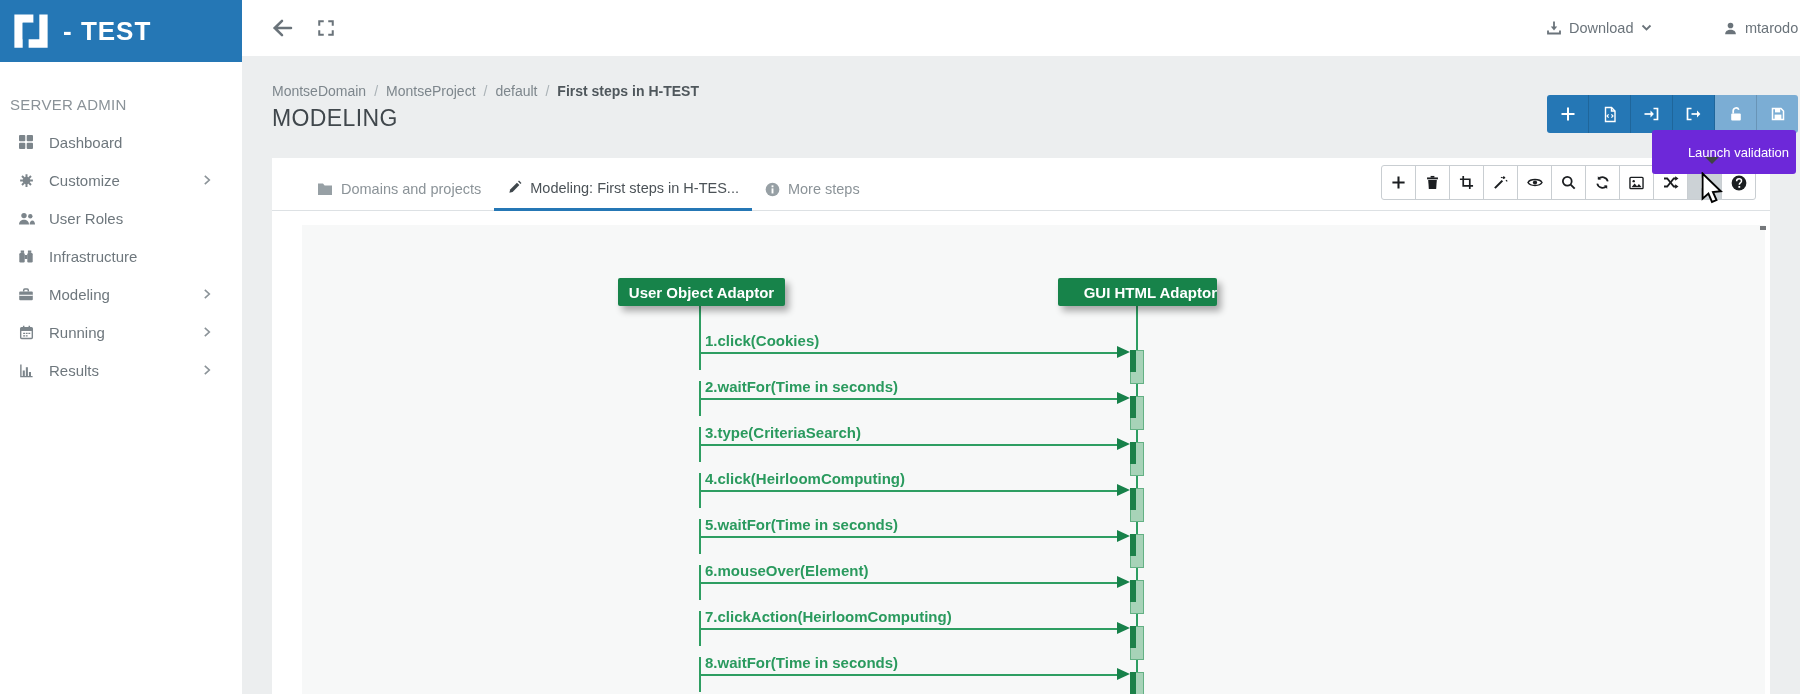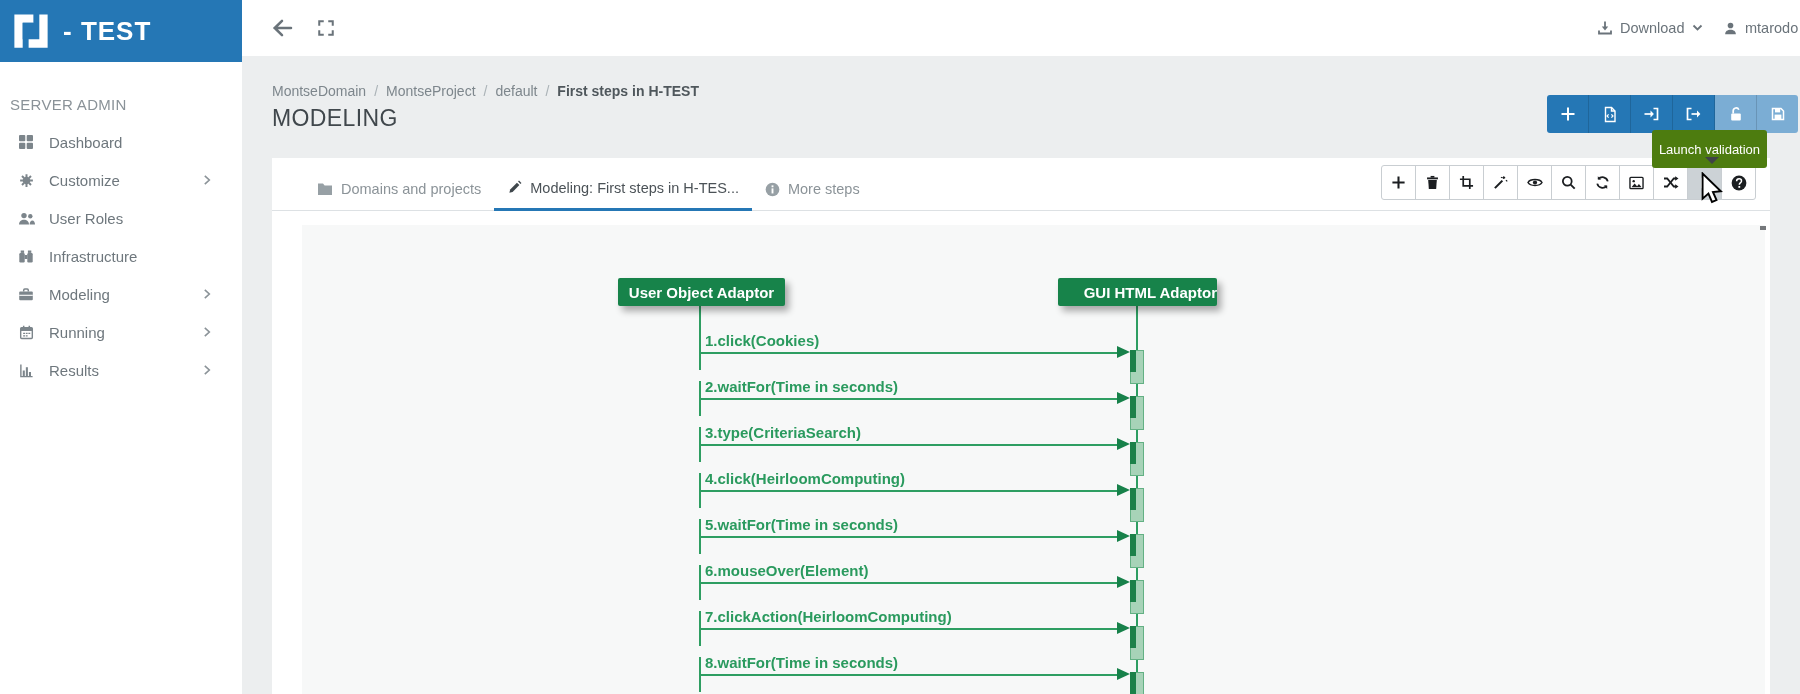--- a/index.html
+++ b/index.html
@@ -31,21 +31,21 @@
   .page-title{left:272px;top:105px;font-size:23px;font-weight:500;color:#40474c;letter-spacing:.4px;}
 
   
   .bb-row{left:1547px;top:95px;display:flex;}
   .bb{width:41px;height:38px;background:#2577b5;display:flex;align-items:center;justify-content:center;color:#fff;border-right:1px solid rgba(0,0,0,.14);cursor:pointer;}
   .bb:last-child{border-right:none;border-radius:0 3px 3px 0;}
   .bb:first-child{border-radius:3px 0 0 3px;}
   .bb.disabled{background:#7badd4;cursor:default;}
 
   
-  .tooltip{left:1652px;top:130px;width:115px;height:38px;background:#4d7c0f;color:#fff;font-size:13px;display:flex;align-items:center;justify-content:center;border-radius:3px;z-index:40;}
+  .tooltip{left:1652px;top:130px;width:115px;height:44px;background:#6d28d9;color:#fff;font-size:13px;display:flex;align-items:center;justify-content:center;border-radius:3px;z-index:40;padding-left:29px;}
   .tooltip-caret{left:1705px;top:157px;width:0;height:0;border-left:7px solid transparent;border-right:7px solid transparent;border-top:7px solid #3f4345;z-index:40;}
 
   
   .card{left:272px;top:158px;width:1498px;height:536px;background:#ffffff;}
   .tabline{left:272px;top:210px;width:1498px;height:1px;background:#dde1e4;}
   .tabs{left:304px;top:167px;height:44px;display:flex;align-items:stretch;}
   .tab{display:flex;align-items:center;gap:8px;padding:0 13px;font-size:14.5px;color:#8b9398;cursor:pointer;box-sizing:border-box;}
   .tab .tic{color:#97a0a5;}
   .tab.active{color:#4b5257;border-bottom:3px solid #2577b5;}
   .tab.active .tic{color:#3f474c;}
@@ -84,21 +84,21 @@
       <svg width="24" height="24" viewBox="0 0 16 16">
           <path d="M14 8H3 M8 3.2 3.2 8 8 12.8" fill="none" stroke="currentColor" stroke-width="1.7" stroke-linecap="round" stroke-linejoin="round"></path>
         </svg>
     </div>
     <div class="abs hicon" style="left:72px;top:16px;width:24px;height:24px;">
       <svg width="18" height="18" viewBox="0 0 16 16">
           <path d="M2 6V2h4 M10 2h4v4 M14 10v4h-4 M6 14H2v-4" fill="none" stroke="currentColor" stroke-width="1.8"></path>
         </svg>
     </div>
 
-    <div class="abs hgroup" style="left:1355px;top:0;">
+    <div class="abs hgroup" style="left:1304px;top:0;">
       <svg width="16" height="16" viewBox="0 0 16 16">
           <path d="M8 1.5v6.5" stroke="currentColor" stroke-width="1.8" fill="none"></path>
           <path d="M4.8 6.5h6.4L8 10.6z" fill="currentColor"></path>
           <path d="M2 10.5v3h12v-3" fill="none" stroke="currentColor" stroke-width="1.8"></path>
         </svg>
       <span>Download</span>
       <svg width="11" height="8" viewBox="0 0 10 8">
           <path d="M1 1.5l4 4 4-4" fill="none" stroke="currentColor" stroke-width="1.8"></path>
         </svg>
     </div>

